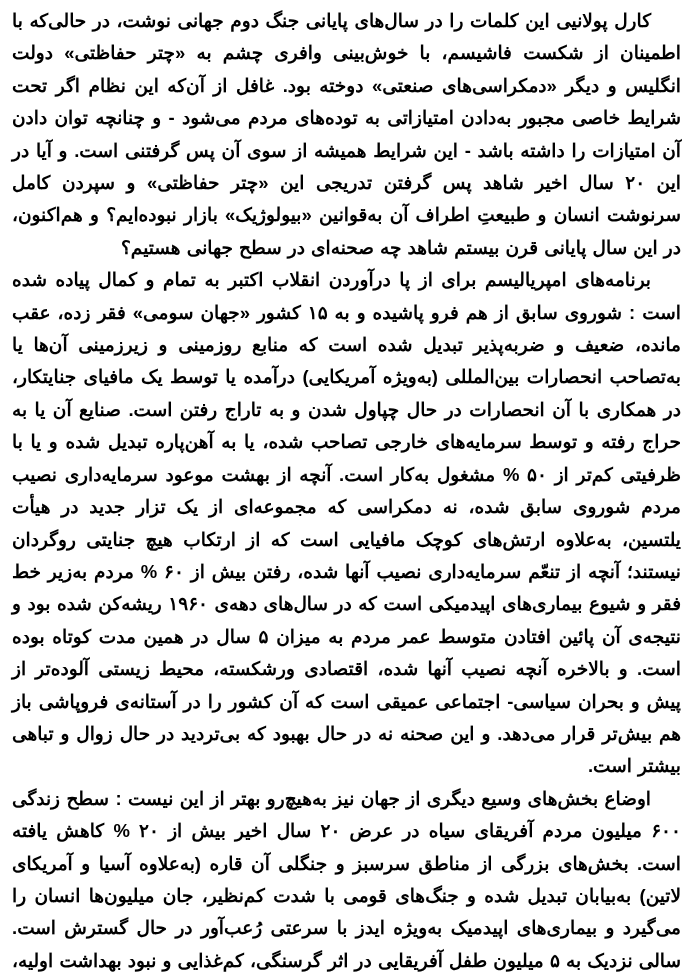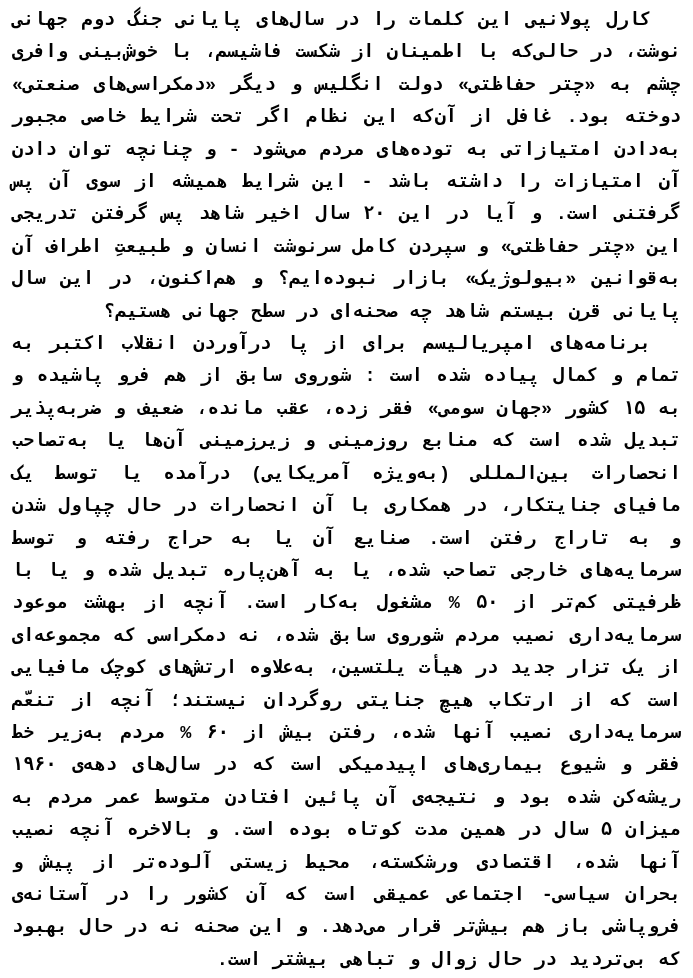--- a/index.html
+++ b/index.html
@@ -13,21 +13,21 @@
     overflow: hidden;
   }
   .page {
     box-sizing: border-box;
     width: 693px;
     height: 978px;
     background: #ffffff;
     color: #000000;
     direction: rtl;
     unicode-bidi: embed;
-    font-family: Liberation Mono, monospace;
+    font-family: Liberation Sans, sans-serif;
     font-weight: 700;
     font-size: 18.5px;
     line-height: 32.4px;
     padding: 5px 12px 0 12px;
   }
   .page p {
     margin: 0;
     text-align: justify;
     text-indent: 30px;
     letter-spacing: 0;

